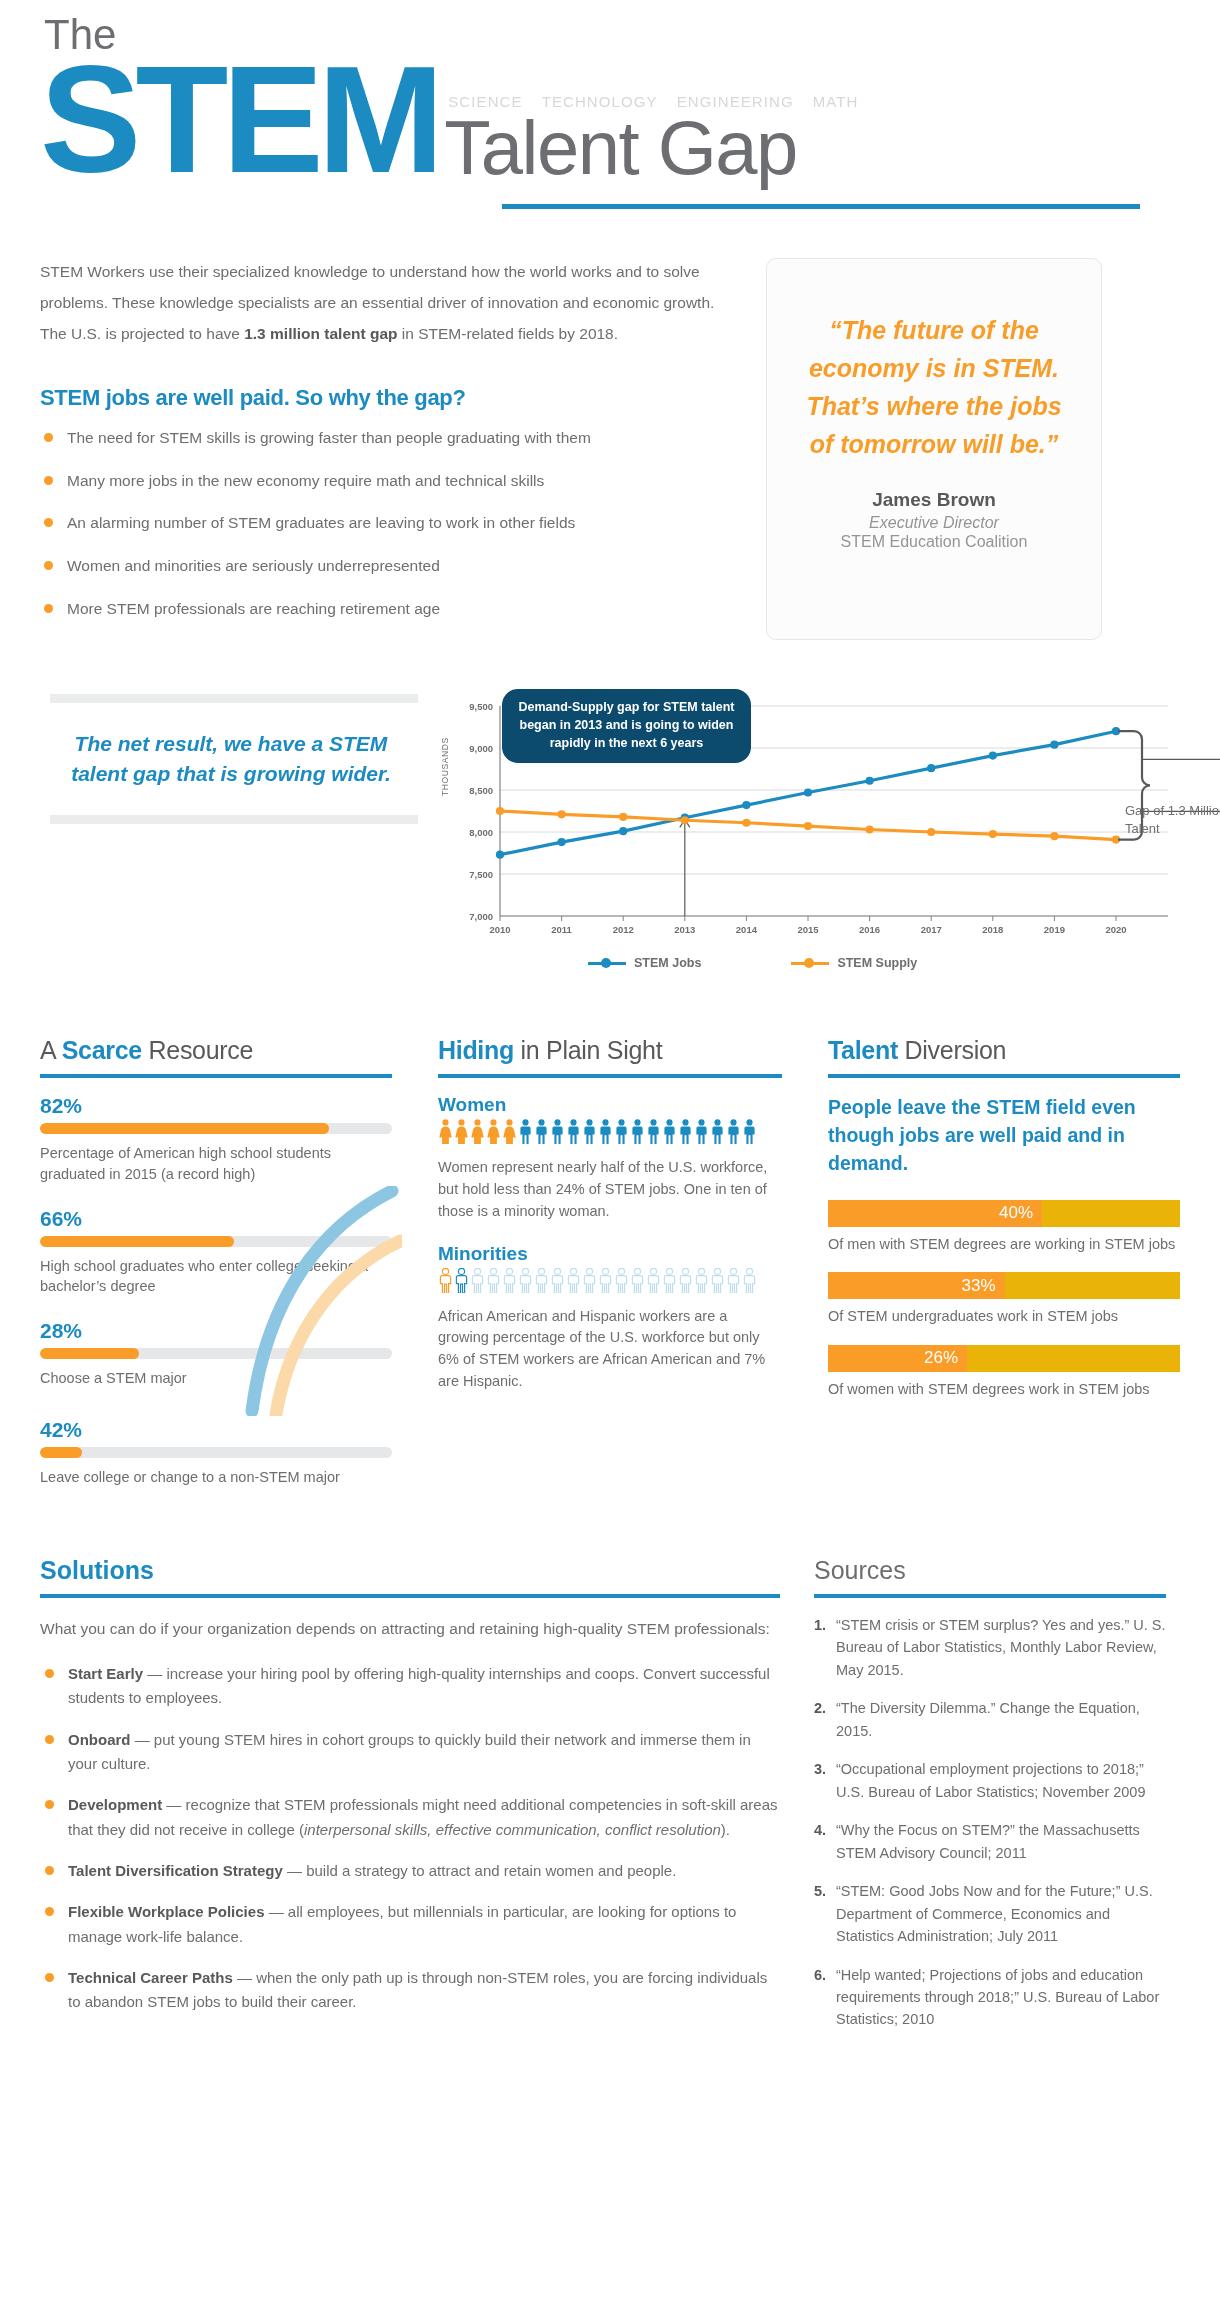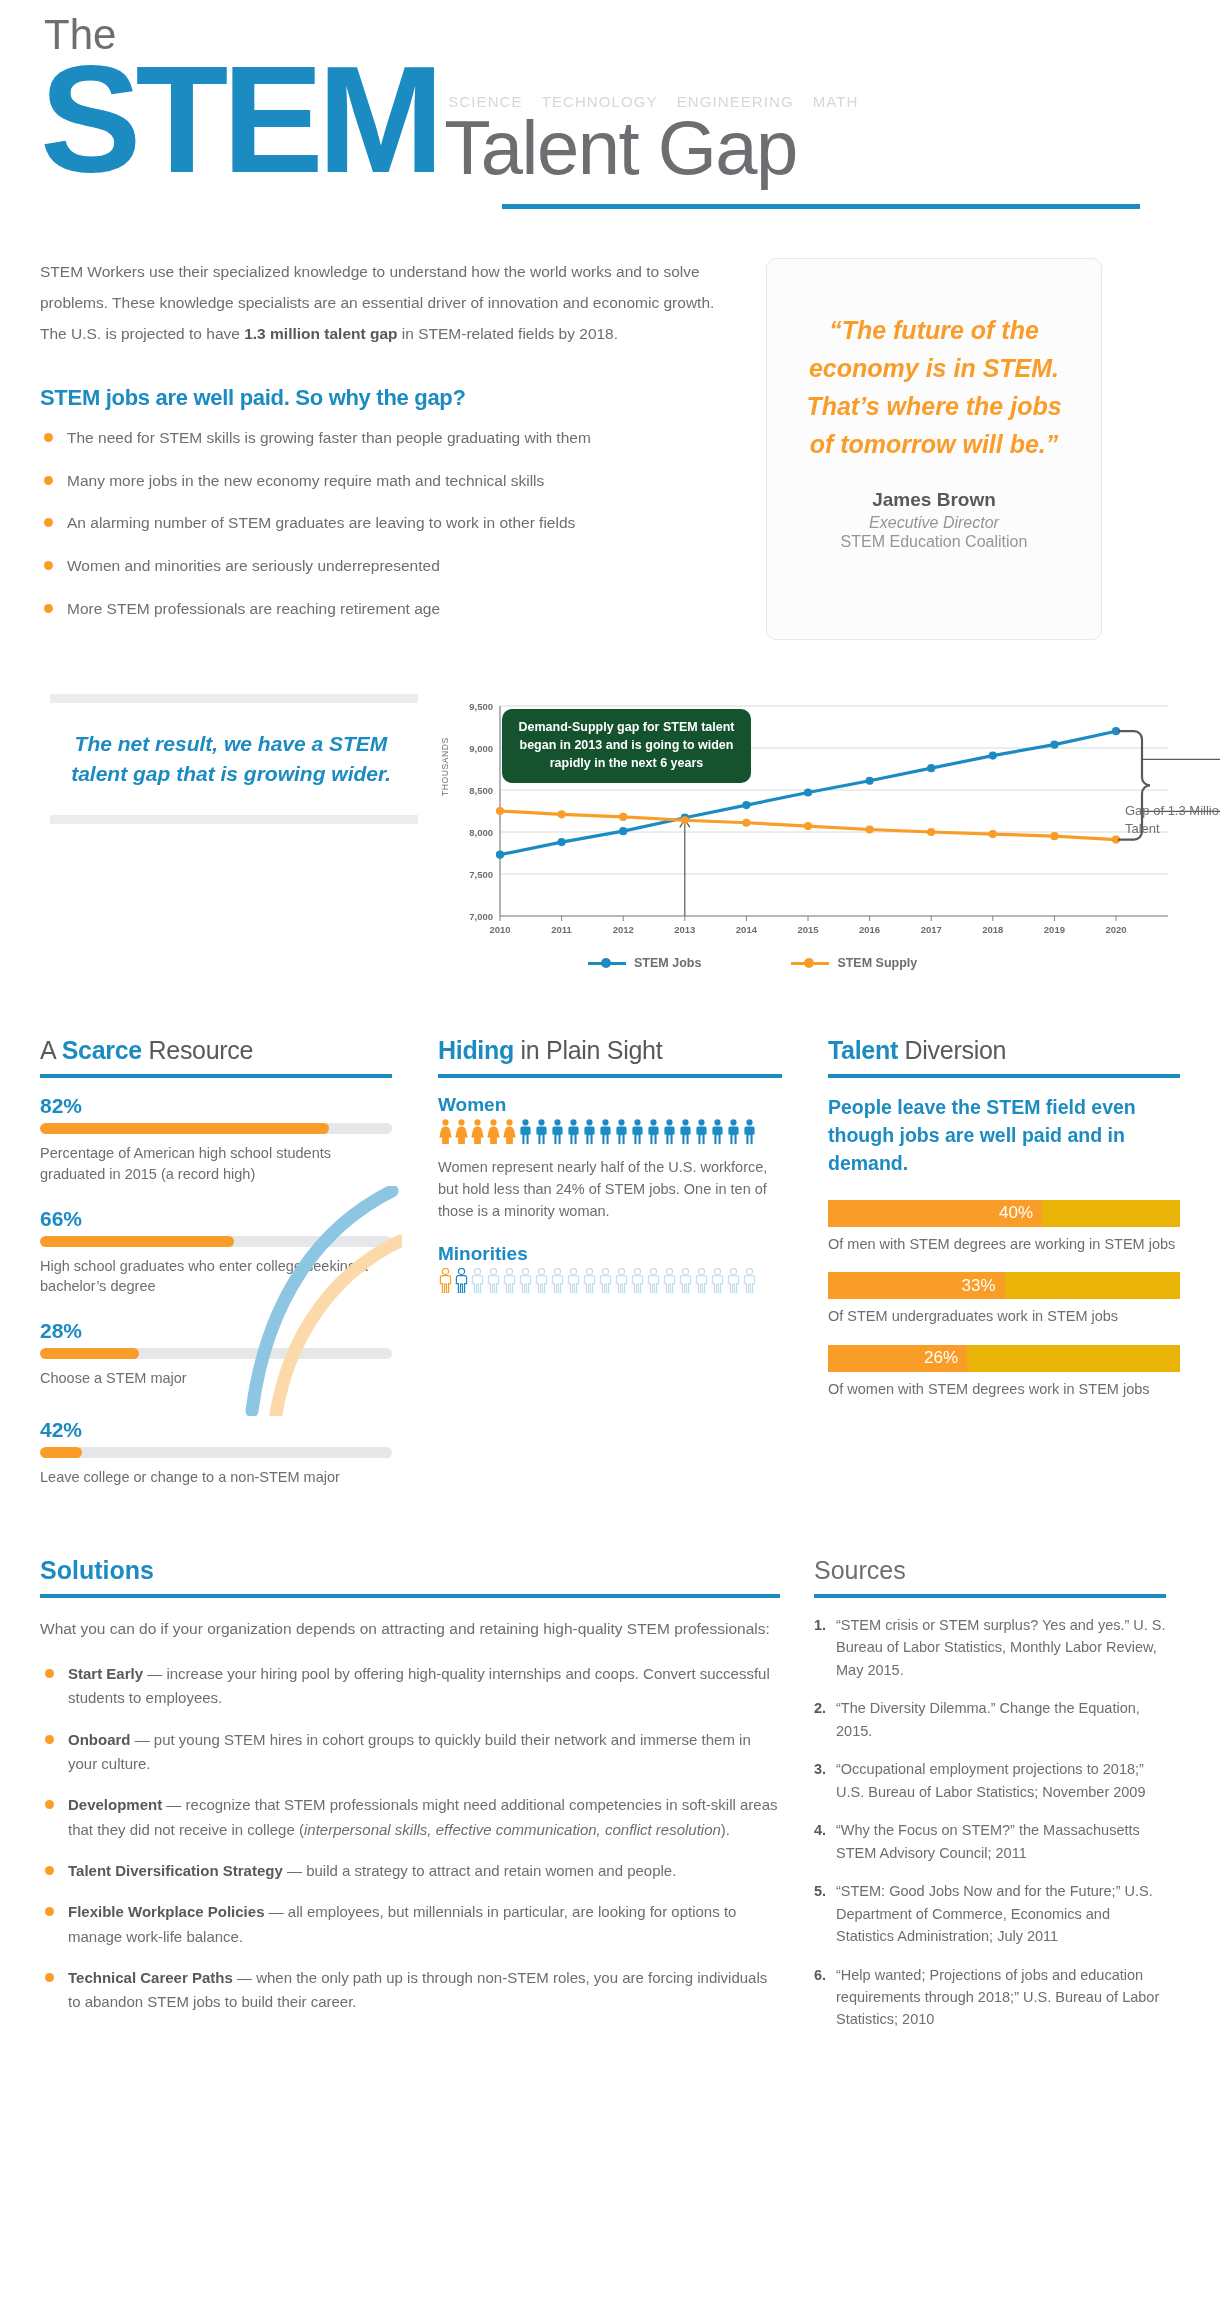--- a/index.html
+++ b/index.html
@@ -94,23 +94,23 @@
     position: absolute; left: 398px; top: 0; width: 790px; height: 310px;
   }
   .axis-title {
     position: absolute; left: 2px; top: 112px;
     transform: rotate(-90deg); transform-origin: left top;
     font-size: 8.5px; color: #6d6e71; letter-spacing: 0.6px;
     white-space: nowrap;
   }
   .callout {
     position: absolute; left: 64px; top: 5px; width: 249px;
-    background: #14532d; color: #fff; border-radius: 10px;
+    background: #0c4a6e; color: #fff; border-radius: 16px;
     padding: 10px 12px; font-size: 12.5px; font-weight: 700;
-    line-height: 1.42; text-align: center; z-index: 6; margin-top: 20px;
+    line-height: 1.42; text-align: center; z-index: 6;
   }
   .gap-label {
     position: absolute; left: 687px; top: 118px; width: 150px;
     font-size: 13px; color: #6d6e71; line-height: 1.35; z-index: 6;
   }
   .legend {
     position: absolute; left: 150px; top: 272px; display: flex; gap: 90px;
     font-size: 12.5px; color: #6d6e71; font-weight: 700;
   }
   .legend-item { display: flex; align-items: center; gap: 8px; }
@@ -610,20 +610,21 @@
                 <path d="M4.3 7.6 L10.7 7.6 C11.9 7.6 12.6 8.4 12.6 9.6 L12.6 15.6 L10.6 15.6 L10.6 25 L8.5 25 L8.5 16.2 L6.5 16.2 L6.5 25 L4.4 25 L4.4 15.6 L2.4 15.6 L2.4 9.6 C2.4 8.4 3.1 7.6 4.3 7.6 Z" fill="none" stroke="#bfdff0" stroke-width="1.2"></path>
               </g>
             </svg></span>
           <span><svg width="15" height="25" viewBox="0 0 15 25">
               <g>
                 <circle cx="7.5" cy="3.4" r="3.1" fill="none" stroke="#bfdff0" stroke-width="1.2"></circle>
                 <path d="M4.3 7.6 L10.7 7.6 C11.9 7.6 12.6 8.4 12.6 9.6 L12.6 15.6 L10.6 15.6 L10.6 25 L8.5 25 L8.5 16.2 L6.5 16.2 L6.5 25 L4.4 25 L4.4 15.6 L2.4 15.6 L2.4 9.6 C2.4 8.4 3.1 7.6 4.3 7.6 Z" fill="none" stroke="#bfdff0" stroke-width="1.2"></path>
               </g>
             </svg></span>
         </div>
+      <div class="para">African American and Hispanic workers are a growing percentage of the U.S. workforce but only 6% of STEM workers are African American and 7% are Hispanic.</div>
     </div>
 
     <div class="col right">
       <div class="col-head"><b>Talent</b><span> Diversion</span></div>
       <div class="col-rule"></div>
       <div class="lead-blue">People leave the STEM field even though jobs are well paid and in demand.</div>
       <div id="diversion-bars">
           <div class="pbar">
             <div class="pfill" style="width: 60.8%;">40%</div>
           </div>

